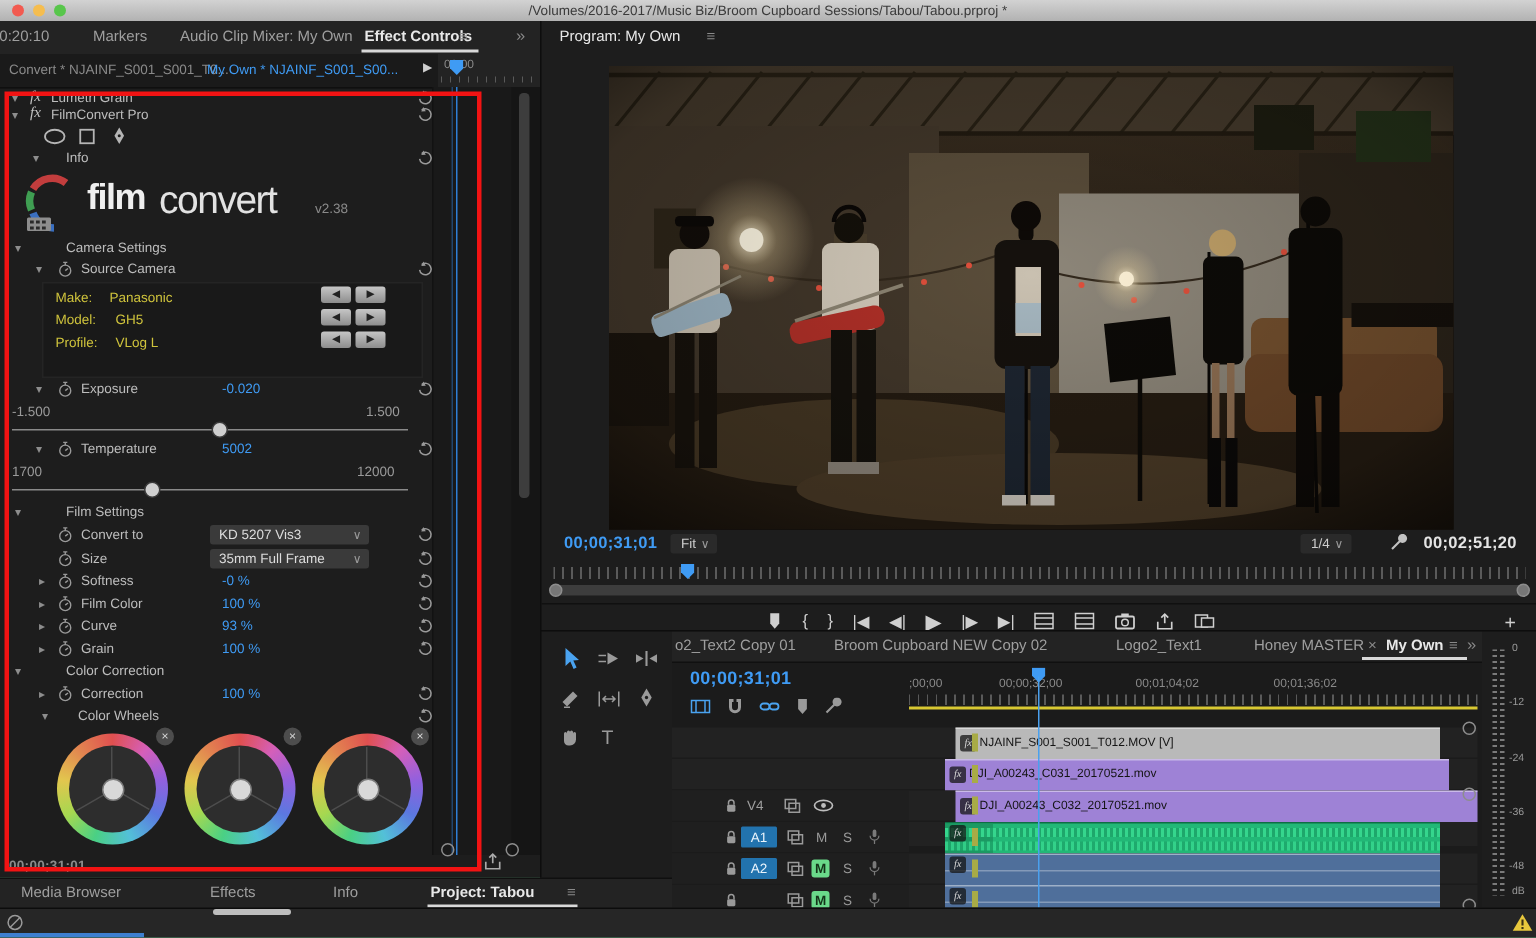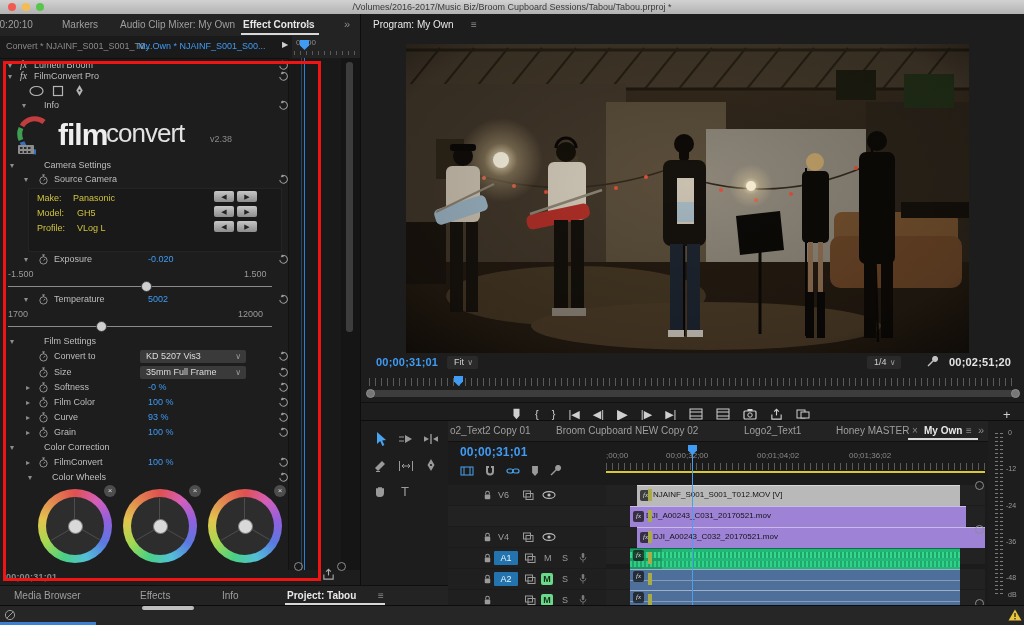--- a/index.html
+++ b/index.html
@@ -242,21 +242,21 @@
     <div class="abs" id="ec-body">
 
       <div class="abs" style="left:288px;top:0;width:53px;height:512px;background:#191919;border-left:1px solid #121212;"></div>
       <div class="abs" style="left:341px;top:0;width:19px;height:512px;background:#151515;"></div>
       <div class="abs scrollbar-v" style="left:346px;top:4px;width:7px;height:270px;"></div>
       <div class="abs kf-line" style="left:301px;top:0;height:512px;opacity:.45;"></div>
       <div class="abs kf-line" style="left:304px;top:0;height:512px;"></div>
 
       <span class="abs chev" style="left:8px;top:3px;">▾</span>
       <span class="abs fx" style="left:20px;top:1px;">fx</span>
-      <span class="abs row-label" style="left:34px;top:2px;">Lumetri Broom</span>
+      <span class="abs row-label" style="left:34px;top:2px;">Lumetri Grain</span>
       <svg class="abs ic reset" style="left:278px;top:2px;width:11px;height:11px;">
           <use href="#s-reset"></use>
         </svg>
 
       <span class="abs chev" style="left:8px;top:14px;">▾</span>
       <span class="abs fx" style="left:20px;top:12px;">fx</span>
       <span class="abs row-label wh" style="left:34px;top:13px;">FilmConvert Pro</span>
       <svg class="abs ic reset" style="left:278px;top:13px;width:11px;height:11px;">
           <use href="#s-reset"></use>
         </svg>
@@ -283,21 +283,21 @@
           <path d="M7,14 A15,15 0 0 0 7,26" fill="none" stroke="#3f9e52" stroke-width="5"></path>
           <path d="M8,28 A15,15 0 0 0 22,38" fill="none" stroke="#3a6fc0" stroke-width="5"></path>
           <rect x="4" y="31" width="16" height="9" rx="1" fill="#8d8d8d"></rect>
           <rect x="6" y="33" width="2.5" height="2" fill="#2a2a2a"></rect>
             <rect x="10" y="33" width="2.5" height="2" fill="#2a2a2a"></rect>
             <rect x="14" y="33" width="2.5" height="2" fill="#2a2a2a"></rect>
           <rect x="6" y="37" width="2.5" height="2" fill="#2a2a2a"></rect>
             <rect x="10" y="37" width="2.5" height="2" fill="#2a2a2a"></rect>
             <rect x="14" y="37" width="2.5" height="2" fill="#2a2a2a"></rect>
         </svg>
-        <span class="abs" style="left:44px;top:6px;font-size:30px;font-weight:bold;color:#efefef;letter-spacing:-1px;">film</span>
+        <span class="abs" style="left:44px;top:6px;font-size:24px;font-weight:bold;color:#efefef;letter-spacing:-1px;">film</span>
         <span class="abs" style="left:92px;top:6px;font-size:26px;color:#e2e2e2;letter-spacing:-1px;">convert</span>
         <span class="abs t9 dim" style="left:196px;top:22px;">v2.38</span>
       </div>
 
       <span class="abs chev" style="left:10px;top:103px;">▾</span>
       <span class="abs row-label" style="left:44px;top:102px;">Camera Settings</span>
 
       <span class="abs chev" style="left:24px;top:117px;">▾</span>
       <svg class="abs ic" style="left:38px;top:116px;width:11px;height:11px;color:#9a9a9a;">
           <use href="#s-stopwatch"></use>
@@ -417,21 +417,21 @@
           <use href="#s-reset"></use>
         </svg>
 
       <span class="abs chev" style="left:10px;top:385px;">▾</span>
       <span class="abs row-label" style="left:44px;top:384px;">Color Correction</span>
 
       <span class="abs chev" style="left:26px;top:400px;">▸</span>
       <svg class="abs ic" style="left:38px;top:399px;width:11px;height:11px;color:#9a9a9a;">
           <use href="#s-stopwatch"></use>
         </svg>
-      <span class="abs row-label" style="left:54px;top:399px;">FilmConvert</span>
+      <span class="abs row-label" style="left:54px;top:399px;">Correction</span>
       <span class="abs t9 blue" style="left:148px;top:399px;">100 %</span>
       <svg class="abs ic reset" style="left:278px;top:399px;width:11px;height:11px;">
           <use href="#s-reset"></use>
         </svg>
 
       <span class="abs chev" style="left:28px;top:415px;">▾</span>
       <span class="abs row-label" style="left:52px;top:414px;">Color Wheels</span>
       <svg class="abs ic reset" style="left:278px;top:414px;width:11px;height:11px;">
           <use href="#s-reset"></use>
         </svg>
@@ -693,32 +693,20 @@
     <div class="abs" style="left:158px;top:22px;width:379px;height:30px;">
       <span class="abs t8 dim" style="left:0;top:8px;">;00;00</span>
       <span class="abs t8 dim" style="left:60px;top:8px;">00;00;32;00</span>
       <span class="abs t8 dim" style="left:151px;top:8px;">00;01;04;02</span>
       <span class="abs t8 dim" style="left:243px;top:8px;">00;01;36;02</span>
       <div class="abs ticks" style="left:0;top:20px;width:379px;height:7px;"></div>
       <div class="abs" style="left:0;top:28px;width:379px;height:2px;background:#d8c832;"></div>
     </div>
 
     <div class="abs trackrow" style="left:0;top:64px;width:537px;height:20px;">
-      <div class="abs theader" style="left:0;top:0;width:158px;height:20px;">
-        <svg class="abs ic" style="left:34px;top:4px;width:11px;height:12px;color:#9a9a9a;">
-            <use href="#s-lock"></use>
-          </svg>
-        <span class="abs tname" style="left:50px;top:5px;">V6</span>
-        <svg class="abs ic" style="left:74px;top:4px;width:12px;height:12px;color:#9a9a9a;">
-            <use href="#s-sync"></use>
-          </svg>
-        <svg class="abs ic" style="left:94px;top:5px;width:14px;height:10px;color:#bdbdbd;">
-            <use href="#s-eye"></use>
-          </svg>
-      </div>
       <div class="abs clip" style="left:189px;top:0;width:323px;background:#b9b9b9;">
         <span class="fxbadge">fx</span>
         <span class="lab">NJAINF_S001_S001_T012.MOV [V]</span>
       </div>
       <div class="abs olive" style="left:200px;top:4px;"></div>
     </div>
 
     <div class="abs trackrow" style="left:0;top:85px;width:537px;height:20px;">
       <div class="abs clip" style="left:182px;top:0;width:336px;background:#9e82d6;">
         <span class="fxbadge">fx</span>

